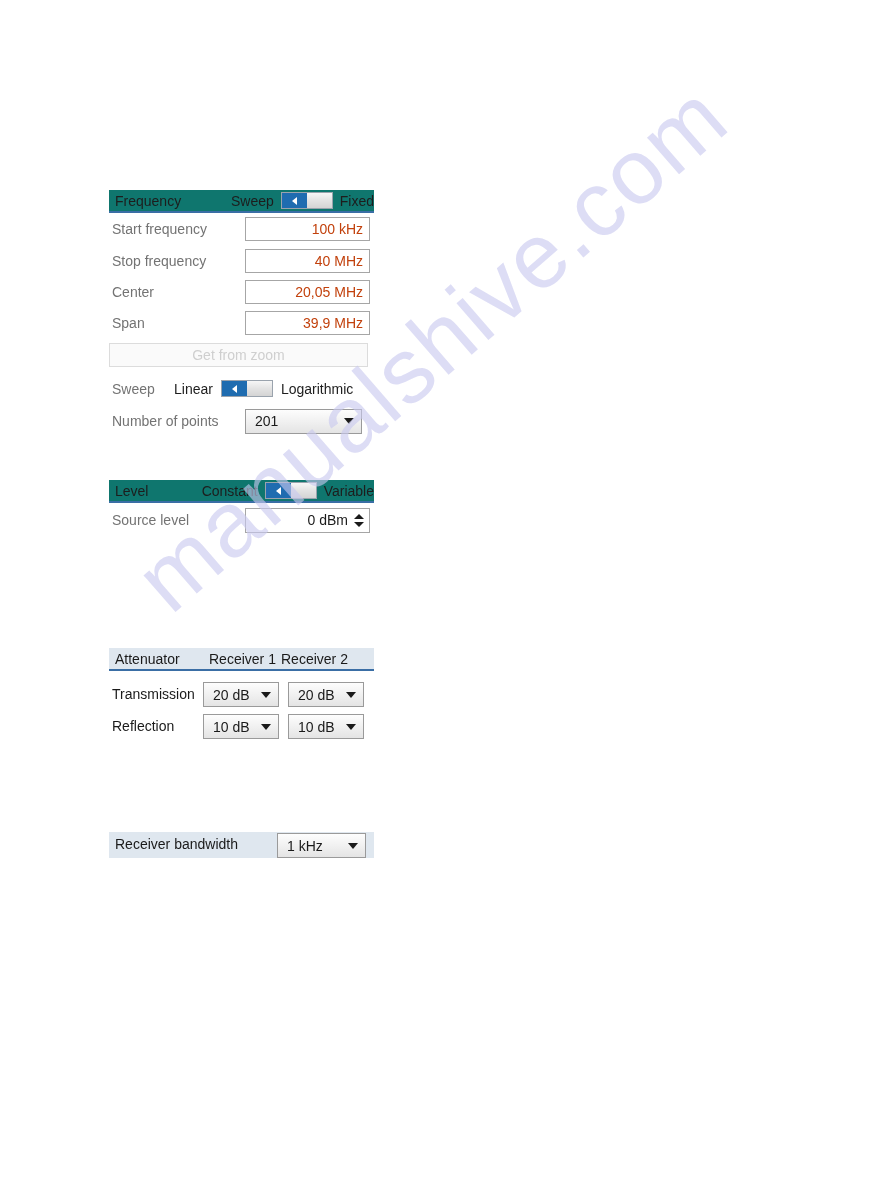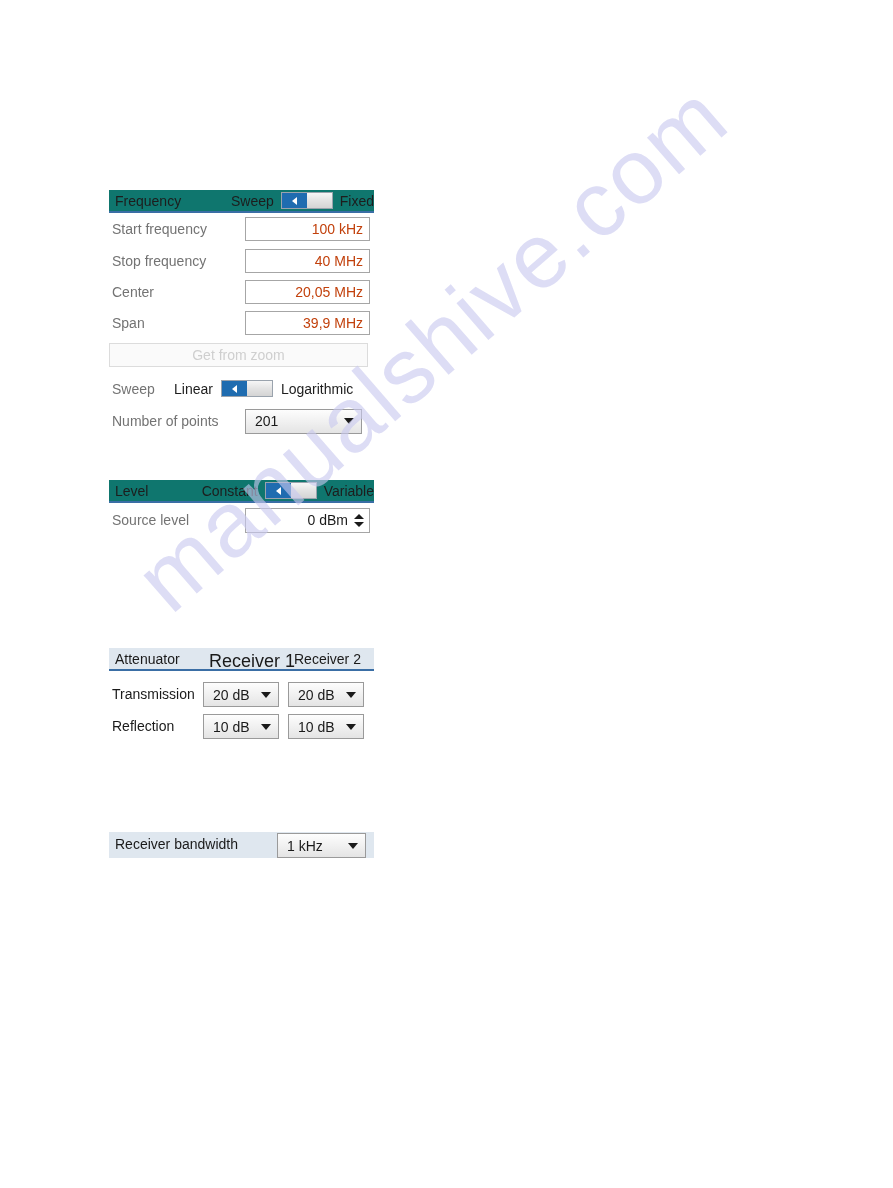--- a/index.html
+++ b/index.html
@@ -229,25 +229,25 @@
   .att-head .h-att {
     position: absolute;
     left: 6px;
     top: 3px;
     font-size: 14px;
   }
   .att-head .h-r1 {
     position: absolute;
     left: 100px;
     top: 3px;
-    font-size: 18px;
+    font-size: 14px;
   }
   .att-head .h-r2 {
     position: absolute;
-    left: 185px;
+    left: 172px;
     top: 3px;
     font-size: 14px;
   }
   .att-row {
     position: relative;
     height: 32px;
   }
   .att-row .a-label {
     position: absolute;
     left: 3px;

